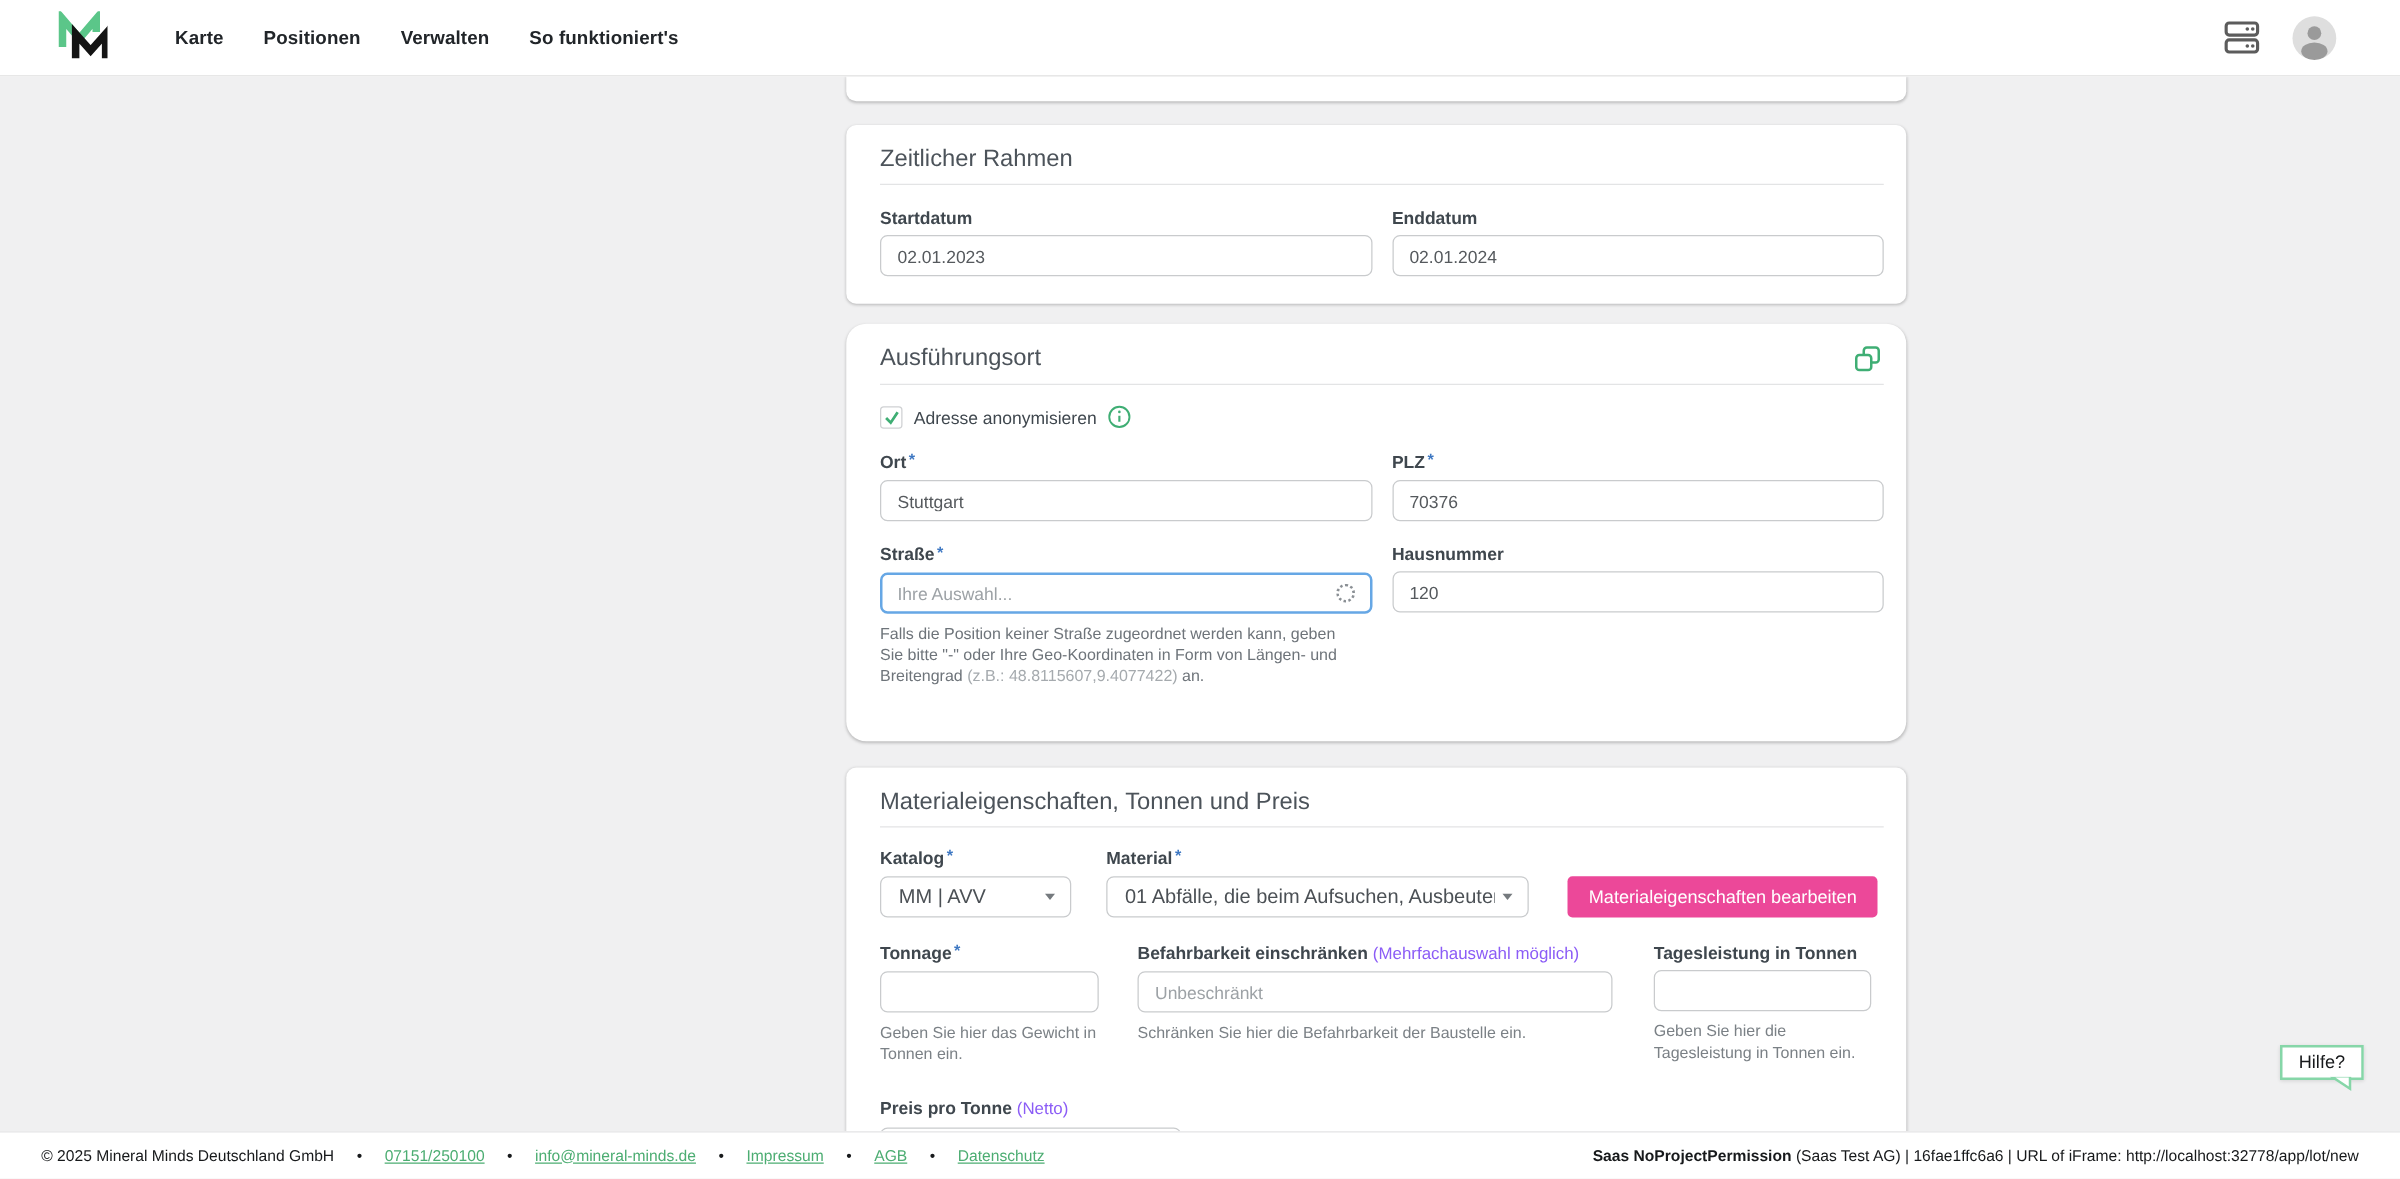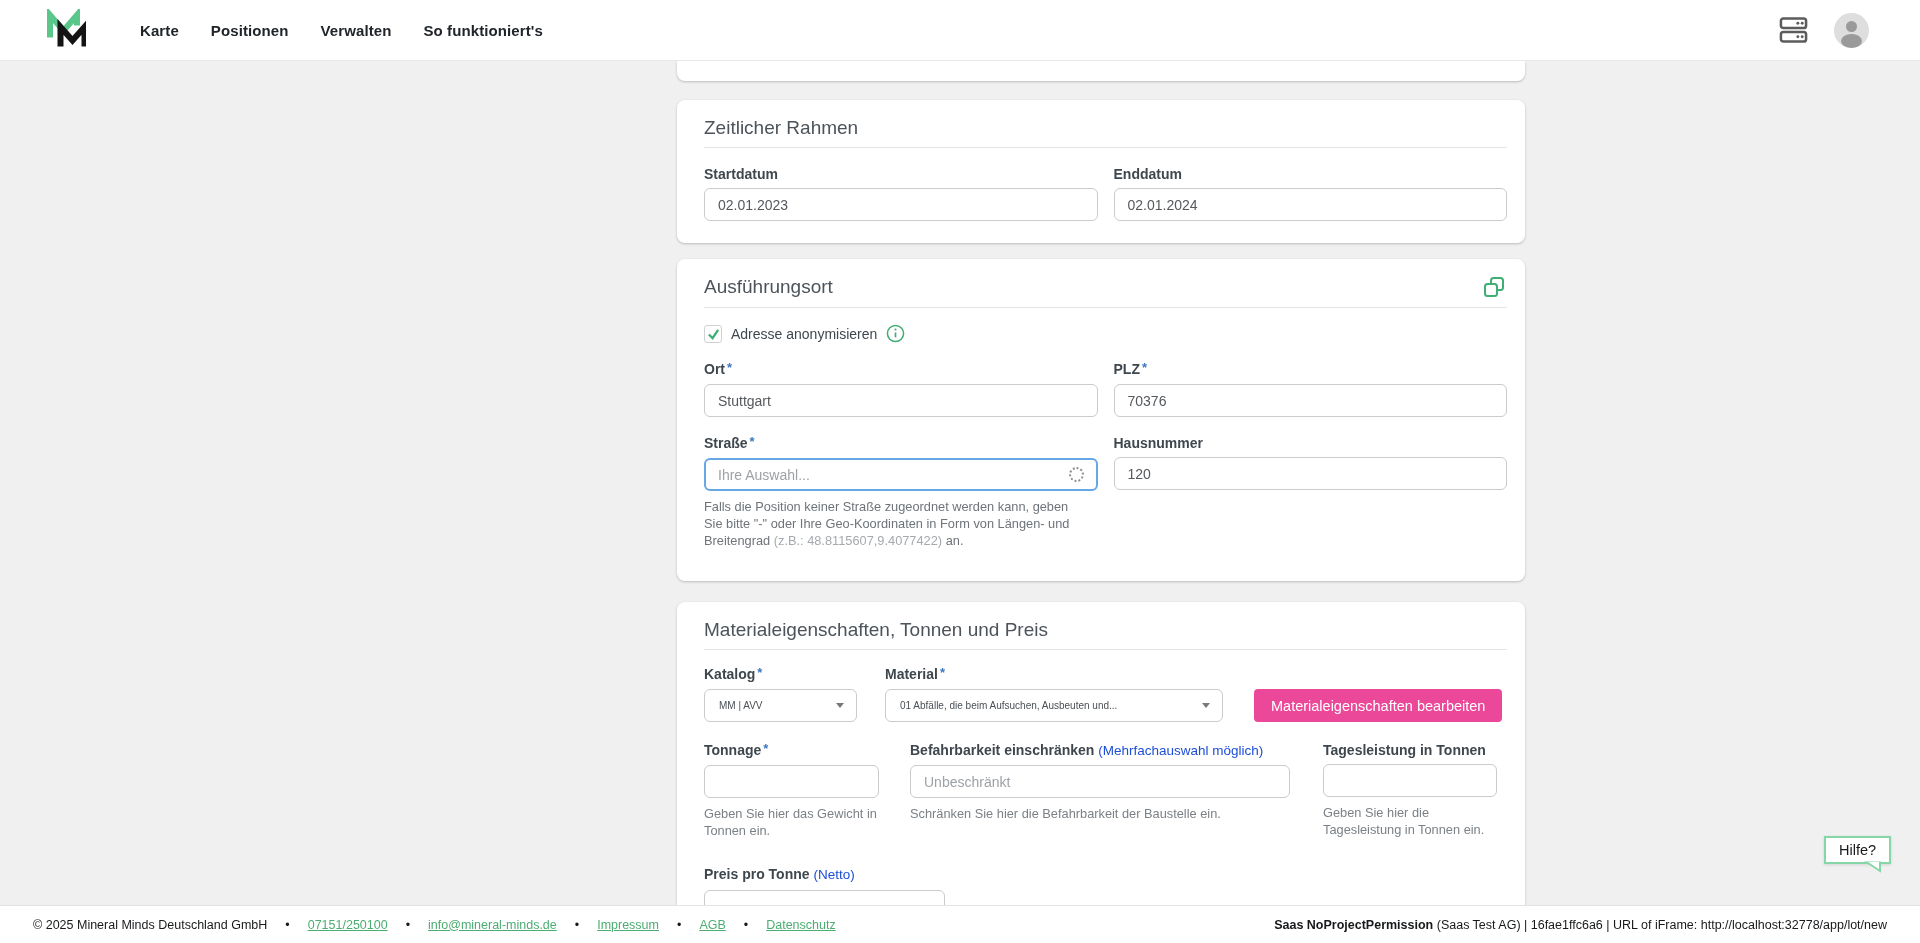--- a/index.html
+++ b/index.html
@@ -34,32 +34,32 @@
     background:#f0f0f1; overflow:hidden;
   }
   .column { position:absolute; left:677px; top:0; width:848px; }
   .card {
     background:#fff; border-radius:8px;
     box-shadow:0 1px 3px rgba(0,0,0,.14), 0 1px 2px rgba(0,0,0,.09);
     padding:17px 18px 24px 27px;
   }
   .card-partial { height:20px; border-radius:0 0 8px 8px; padding:0; }
   .card-zeit { margin-top:19px; padding-bottom:22px; }
-  .card-ort  { margin-top:16px; padding-bottom:32px; }
+  .card-ort  { margin-top:16px; padding-bottom:44px;border-radius:16px; }
   .card-mat  { margin-top:21px; min-height:345px; }
   .card-title { font-size:19px; color:#4c535a; font-weight:normal; line-height:21px; }
   .card-title-row { display:flex; align-items:flex-start; justify-content:space-between; }
   .divider { border:none; border-top:1px solid #e3e4e5; margin-top:9px; }
   .row2 { display:grid; grid-template-columns:1fr 1fr; column-gap:16px; margin-top:17px; }
   .field-label {
     font-size:14px; font-weight:bold; color:#3f474e; line-height:18px; margin-bottom:5px;
     display:block;
   }
   .req { color:#3d77c2; font-size:13px; font-weight:bold; margin-left:2px; position:relative; top:-2px;}
-  .label-note { font-weight:normal; color:#1d4ed8; font-size:13.5px; }
+  .label-note { font-weight:normal; color:#8b5cf6; font-size:13.5px; }
   .text-input {
     width:100%; height:33px; border:1px solid #c9cbcd; border-radius:6px;
     padding:0 13px; font-size:14px; color:#55595d; background:#fff; outline:none;
     font-family:"Liberation Sans", sans-serif;
   }
   .text-input::placeholder { color:#9da2a6; }
   .input-wrap { position:relative; }
   .input-focused { border:2px solid #66a7e5; padding:0 12px; }
   .spinner {
     position:absolute; right:14px; top:50%; margin-top:-8px;
@@ -70,21 +70,21 @@
   .checkbox-row { display:flex; align-items:center; margin-top:16px; gap:9px; }
   .checkbox {
     width:18px; height:18px; border:1px solid #cfd1d3; border-radius:3px;
     background:#fff; display:flex; align-items:center; justify-content:center; cursor:pointer;
   }
   .checkbox-label { font-size:14px; color:#3f474e; }
   
   .select-box {
     height:33px; border:1px solid #c9cbcd; border-radius:6px; background:#fff;
     display:flex; align-items:center; padding:0 12px 0 14px; cursor:pointer;
-    font-size:10px; color:#4b5055;
+    font-size:16px; color:#4b5055;
   }
   .select-box .select-text { flex:1; overflow:hidden; white-space:nowrap; }
   .chev { width:0; height:0; border-left:4.5px solid transparent; border-right:4.5px solid transparent; border-top:5px solid #757a7e; margin-left:6px; }
   .btn-primary {
     height:33px; background:#ec4899; color:#ffffff; border:none; border-radius:4px;
     padding:0 17px; font-size:14.5px; cursor:pointer; font-family:"Liberation Sans", sans-serif;
   }
   .mat-row { display:flex; margin-top:15px; align-items:flex-end; }
   .ton-row { display:flex; margin-top:19px; }
   .col { display:flex; flex-direction:column; }

